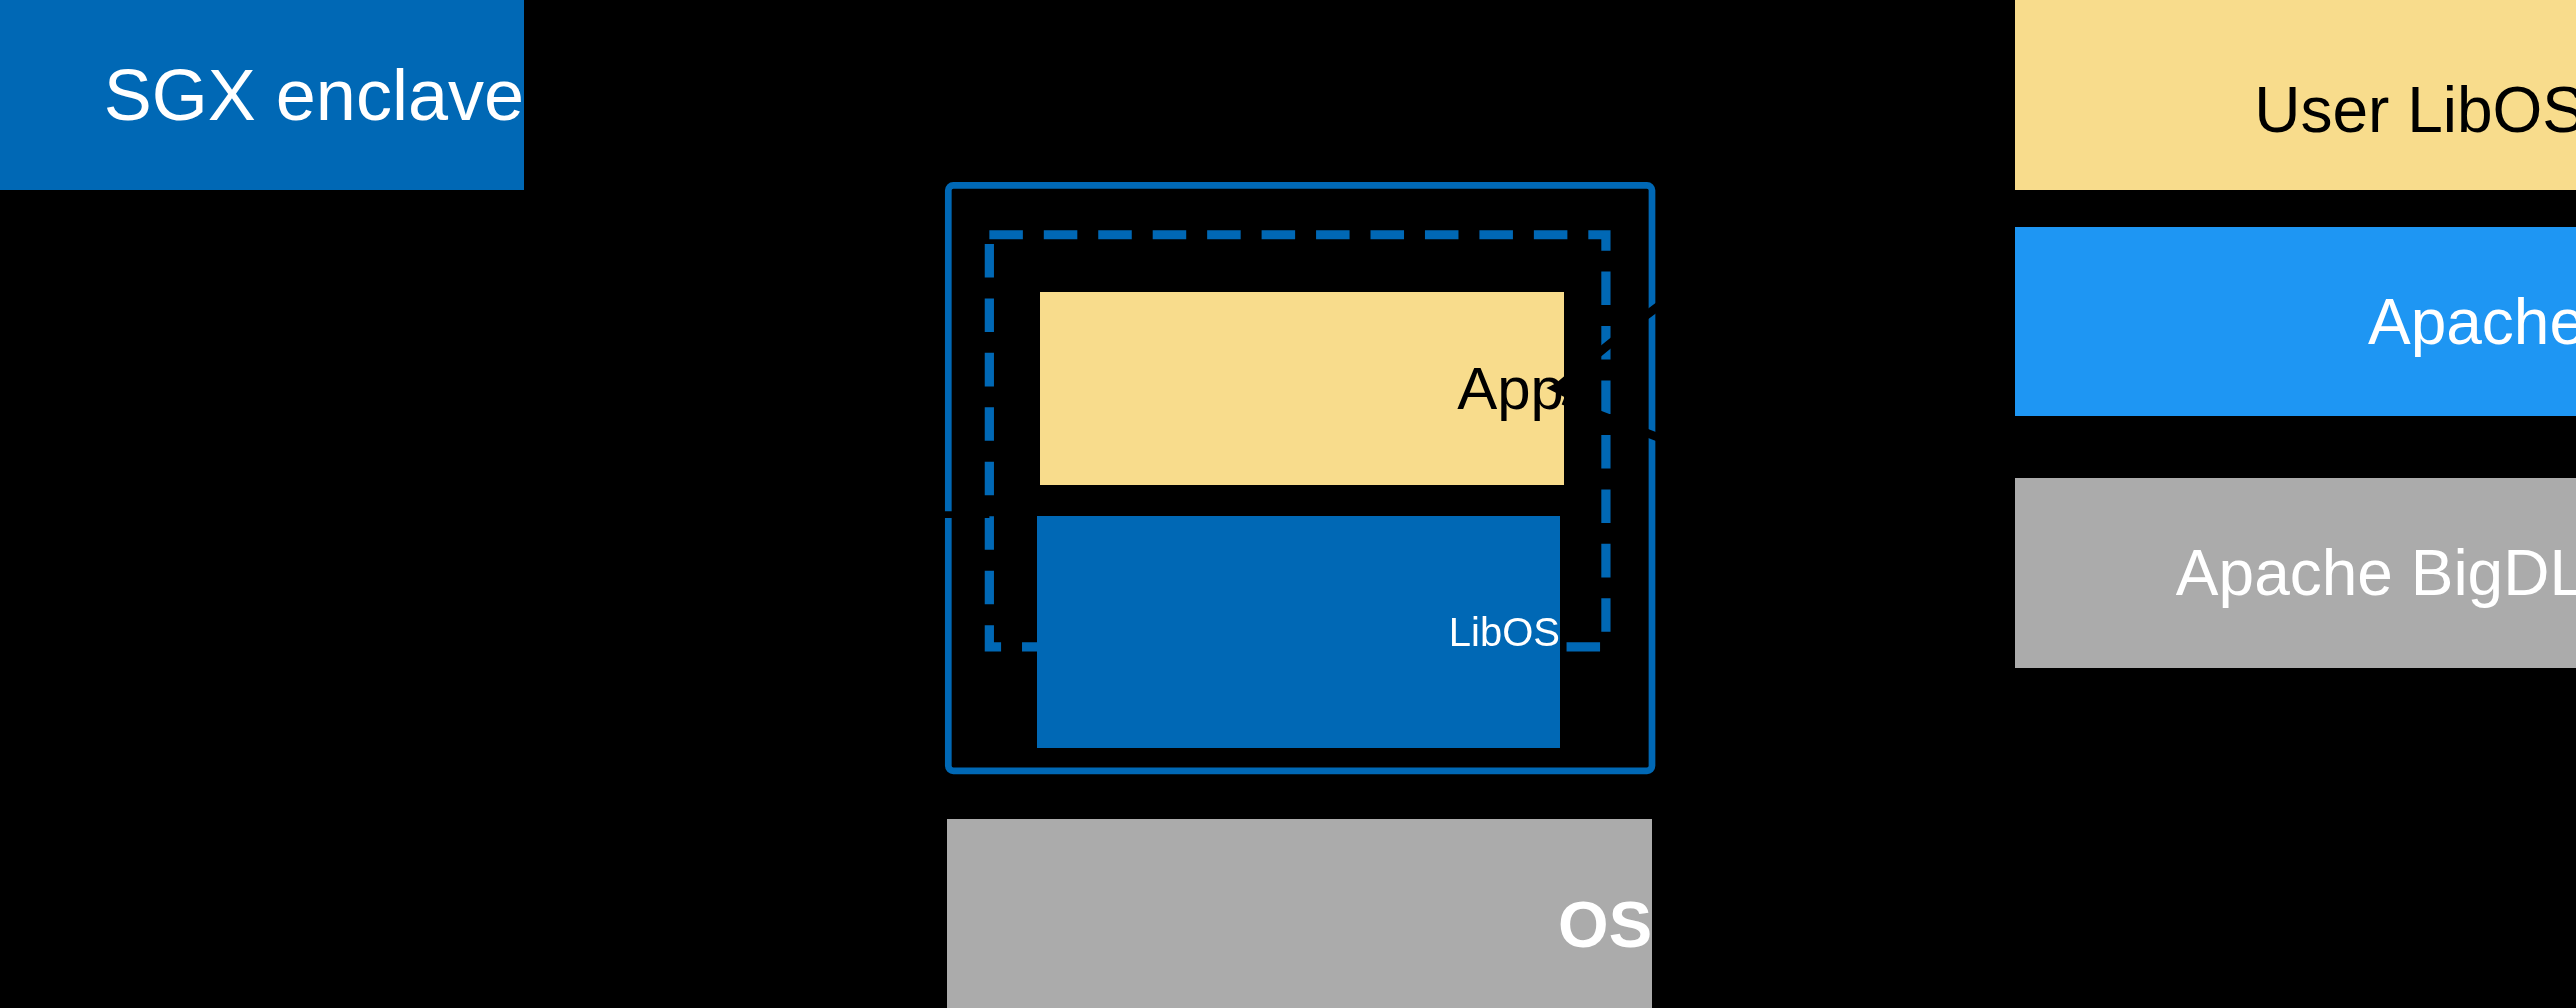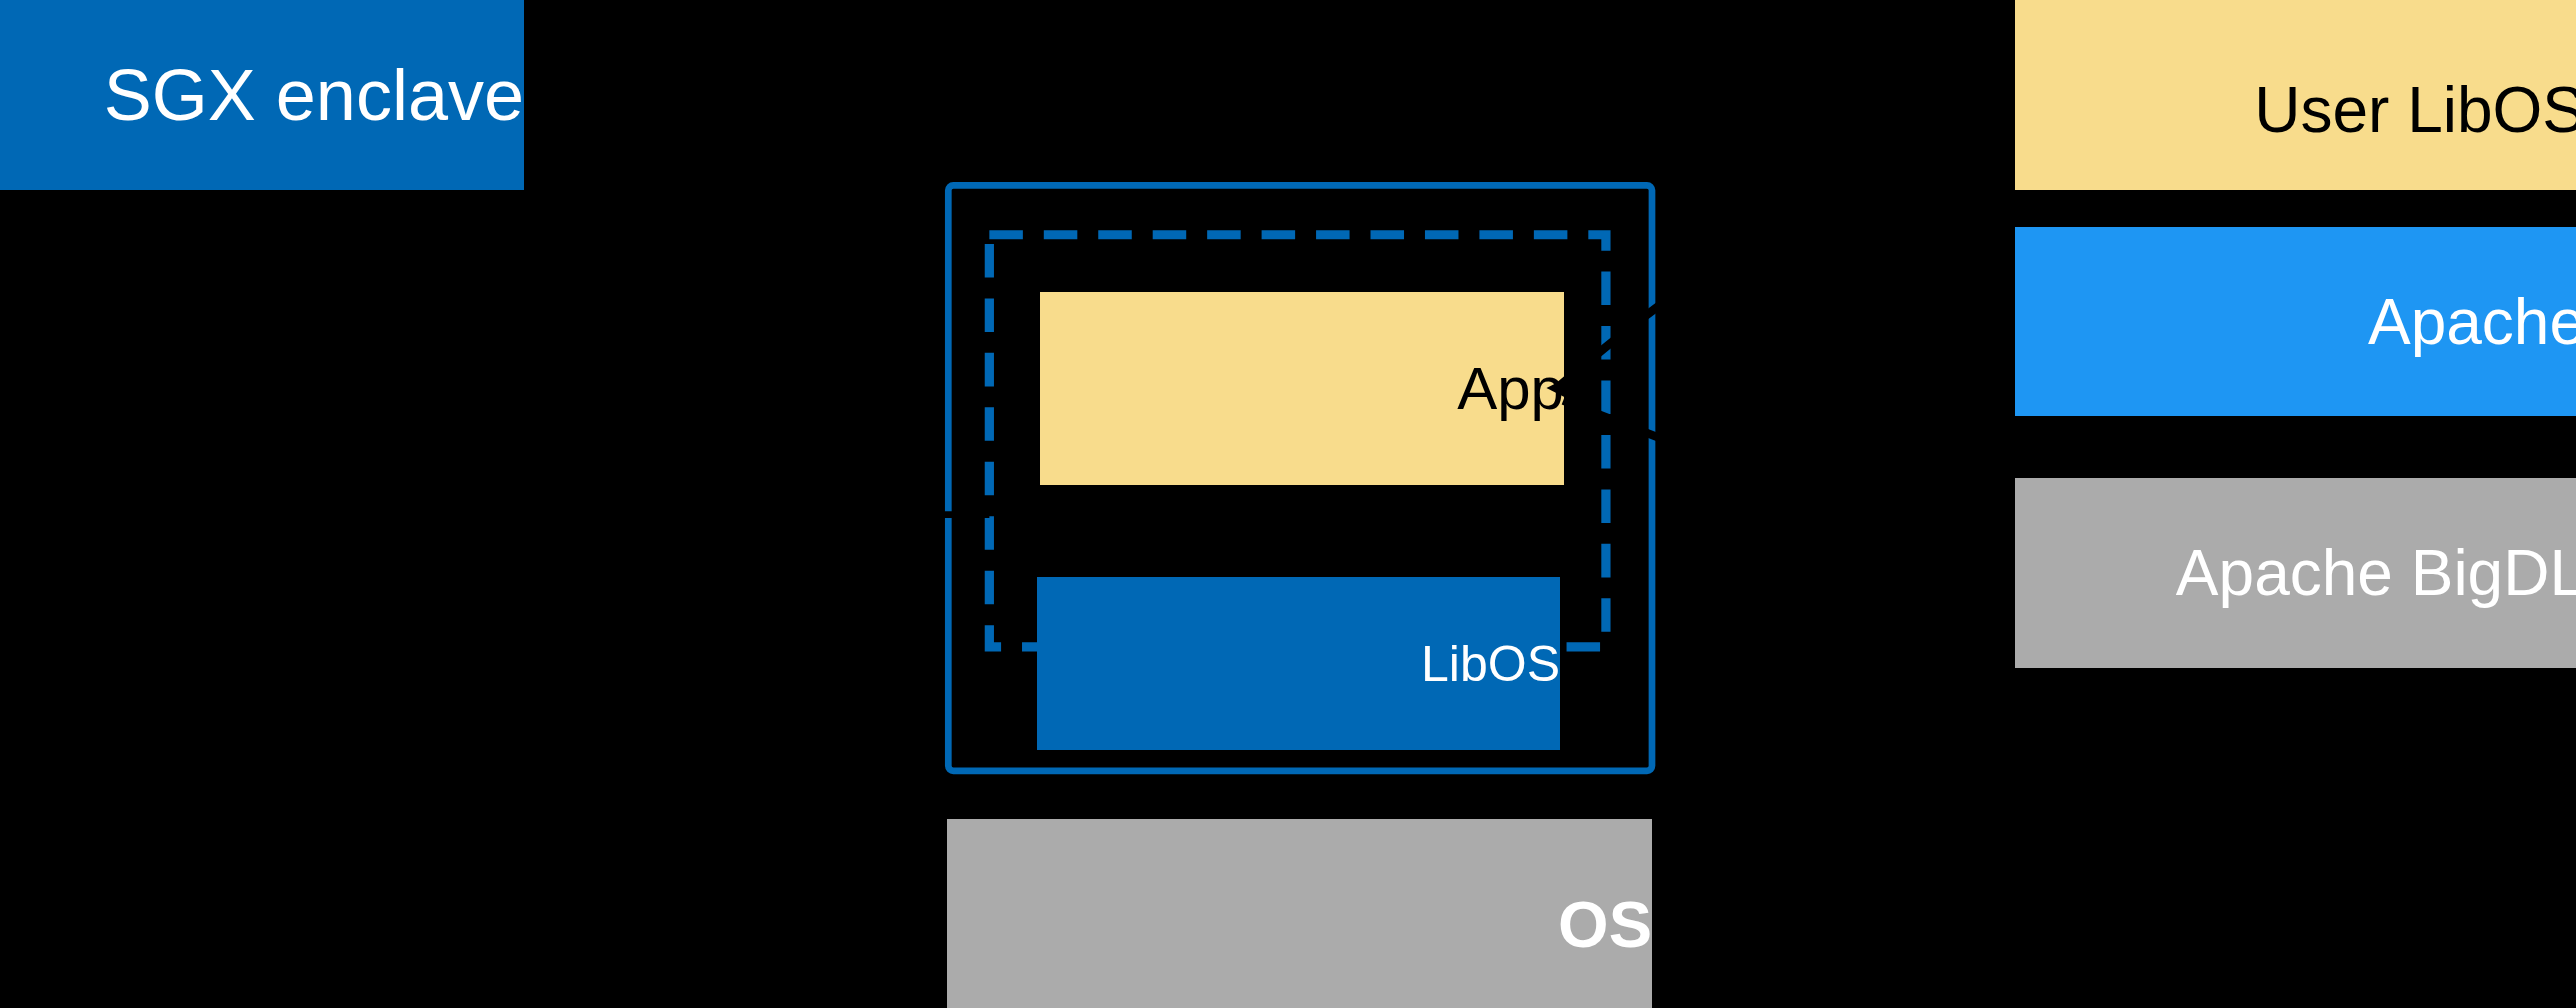--- a/index.html
+++ b/index.html
@@ -25,22 +25,22 @@
     display:flex;align-items:center;justify-content:flex-end;
     box-sizing:border-box;
     white-space:nowrap;
   }
   
   .sgx-box{left:0;top:500;width:524px;height:190px;background:var(--intel-blue);
            color:var(--text-light);font-size:72px;}
   
   .app-box{left:1028px;top:292px;width:524px;height:193px;background:var(--yellow);
            color:var(--text-dark);font-size:60px;margin-left:12px;}
-  .libos-box{left:1037px;top:577px;width:523px;height:173px;background:var(--intel-blue);
-           color:var(--text-light);font-size:50px;}
+  .libos-box{left:1037px;top:516px;width:523px;height:232px;background:var(--intel-blue);
+           color:var(--text-light);font-size:40px;}
   .os-box{left:947px;top:819px;width:705px;height:211px;background:var(--gray);
            color:var(--text-light);font-size:65px;font-weight:bold;}
   
   .userapps-box{left:2015px;top:-11.7px;width:570px;height:202px;background:var(--yellow);
            color:var(--text-dark);font-size:64px;padding-top:42px;}
   .bigdl-box{left:2015px;top:227px;width:570px;height:189px;background:var(--bright-blue);
            color:var(--text-light);font-size:64px;}
   .spark-box{left:2015px;top:478px;width:570px;height:190px;background:var(--gray);
            color:var(--text-light);font-size:64px;}
   svg{display:block;}

